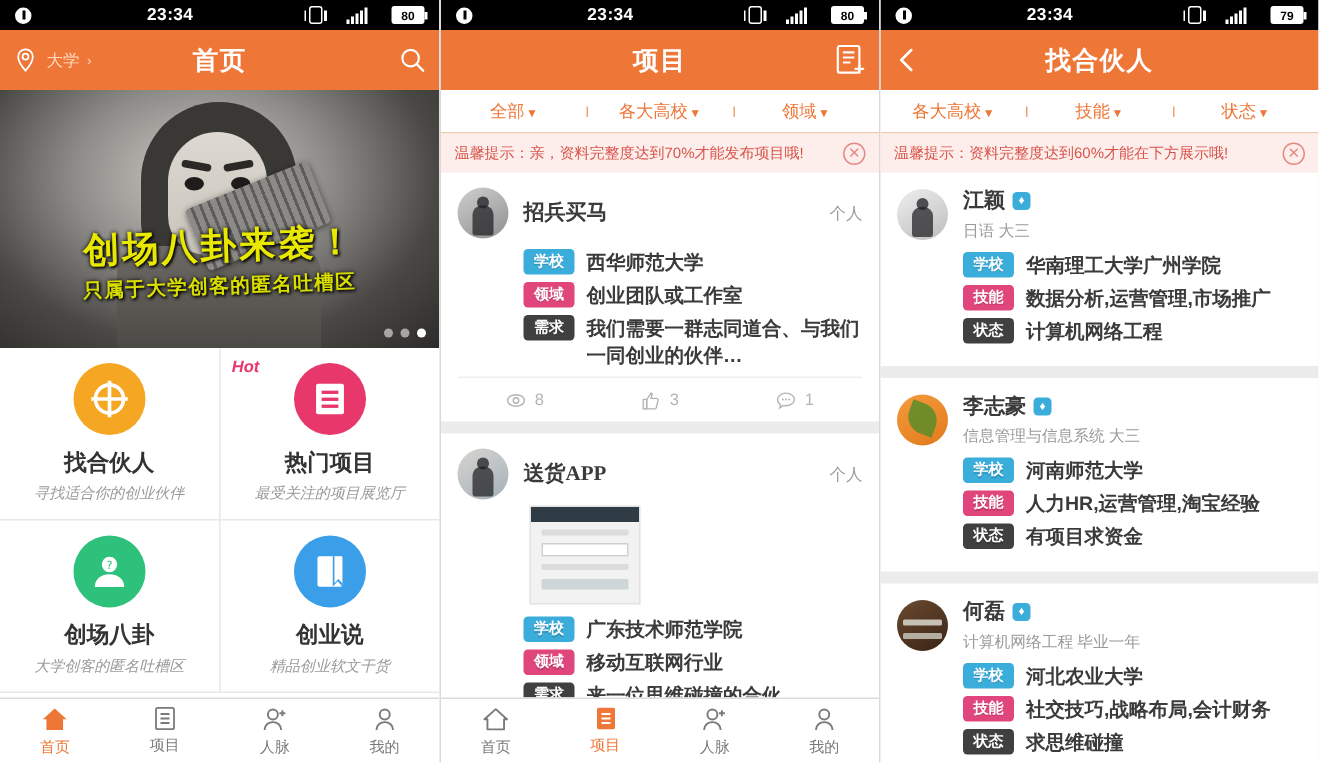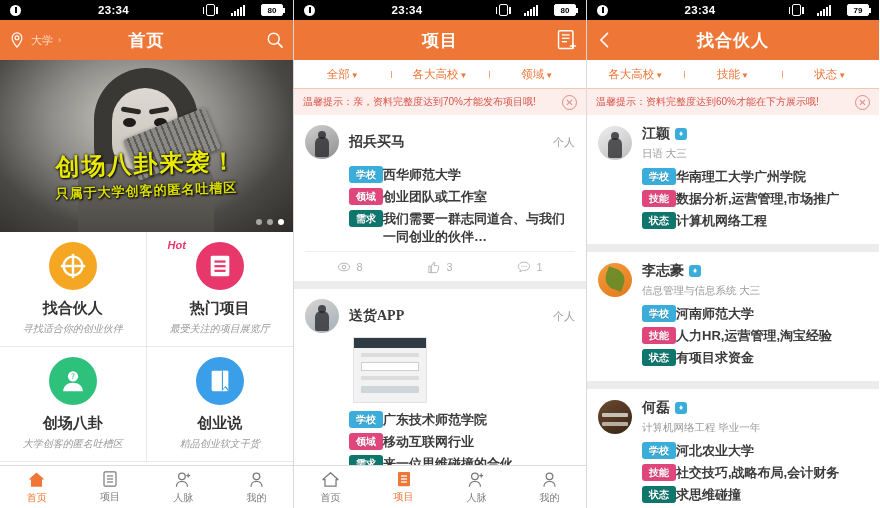--- a/index.html
+++ b/index.html
@@ -137,21 +137,21 @@
     border-bottom: 1px solid #e8e8e8;
   }
   .tile:nth-child(odd) { border-right: 1px solid #e8e8e8; }
   .tile .circ {
     width: 48px; height: 48px; border-radius: 50%;
     display: flex; align-items: center; justify-content: center; margin-bottom: 9px;
   }
   .tile .t-title { font-size: 15px; font-weight: bold; color: #333; margin-bottom: 4px;}
   .tile .t-sub { font-size: 10px; color: #999; font-style: italic; }
   .hot-badge {
-    position: absolute; left: 21px; top: 7px;
+    position: absolute; left: 8px; top: 7px;
     color: #e8376a; font-size: 11px; font-weight: bold; font-style: italic;
   }
 
   
   .tabbar {
     position: absolute; left: 0; right: 0; bottom: 0; height: 43px;
     background: #fff; border-top: 1px solid #dcdcdc;
     display: flex;
   }
   .tab { flex: 1; display:flex; flex-direction: column; align-items:center; justify-content:center; gap:2px;}
@@ -212,25 +212,25 @@
     margin-left: 5px; color: #fff; font-size: 8px; line-height: 12px; text-align: center;
     font-weight: bold; flex: none;
   }
   .card-kind { margin-left: auto; font-size: 11px; color: #9a9a9a; }
   .card-sub { font-size: 10.5px; color: #9a9a9a; margin-top: 4px; }
   .rows { margin-top: 7px; }
   .row { display: flex; align-items: flex-start; margin-bottom: 5px; }
   .tag {
     flex: none; width: 34px; height: 17px; border-radius: 3px;
     color: #fff; font-size: 10px; font-weight: bold; line-height: 17px;
-    text-align: center; text-shadow: 0 1px 0 rgba(0,0,0,.18);
+    text-align: center; margin-right: 8px; text-shadow: 0 1px 0 rgba(0,0,0,.18);
   }
   .tag.school { background: #3aaddb; }
   .tag.field  { background: #e0457b; }
-  .tag.need   { background: #0f766e; }
+  .tag.need   { background: #404040; }
   .row-val { font-size: 13px; color: #3b3b3b; font-weight: bold; line-height: 17px; }
   .row-val.multi { line-height: 18px; }
   .thumb {
     width: 74px; height: 66px; background: #f2f2f2; margin: 4px 0 8px 48px;
     border: 1px solid #e3e3e3; position: relative; overflow: hidden;
   }
   .thumb .th-top { height: 10px; background: #2f3b45; }
   .thumb .th-line { height: 4px; margin: 5px 7px; background: #dcdcdc; border-radius: 1px;}
   .thumb .th-box { height: 9px; margin: 4px 7px; background: #fff; border: 1px solid #cfcfcf;}
   .thumb .th-btn { height: 7px; margin: 6px 7px; background: #cfd6da; border-radius: 1px;}

